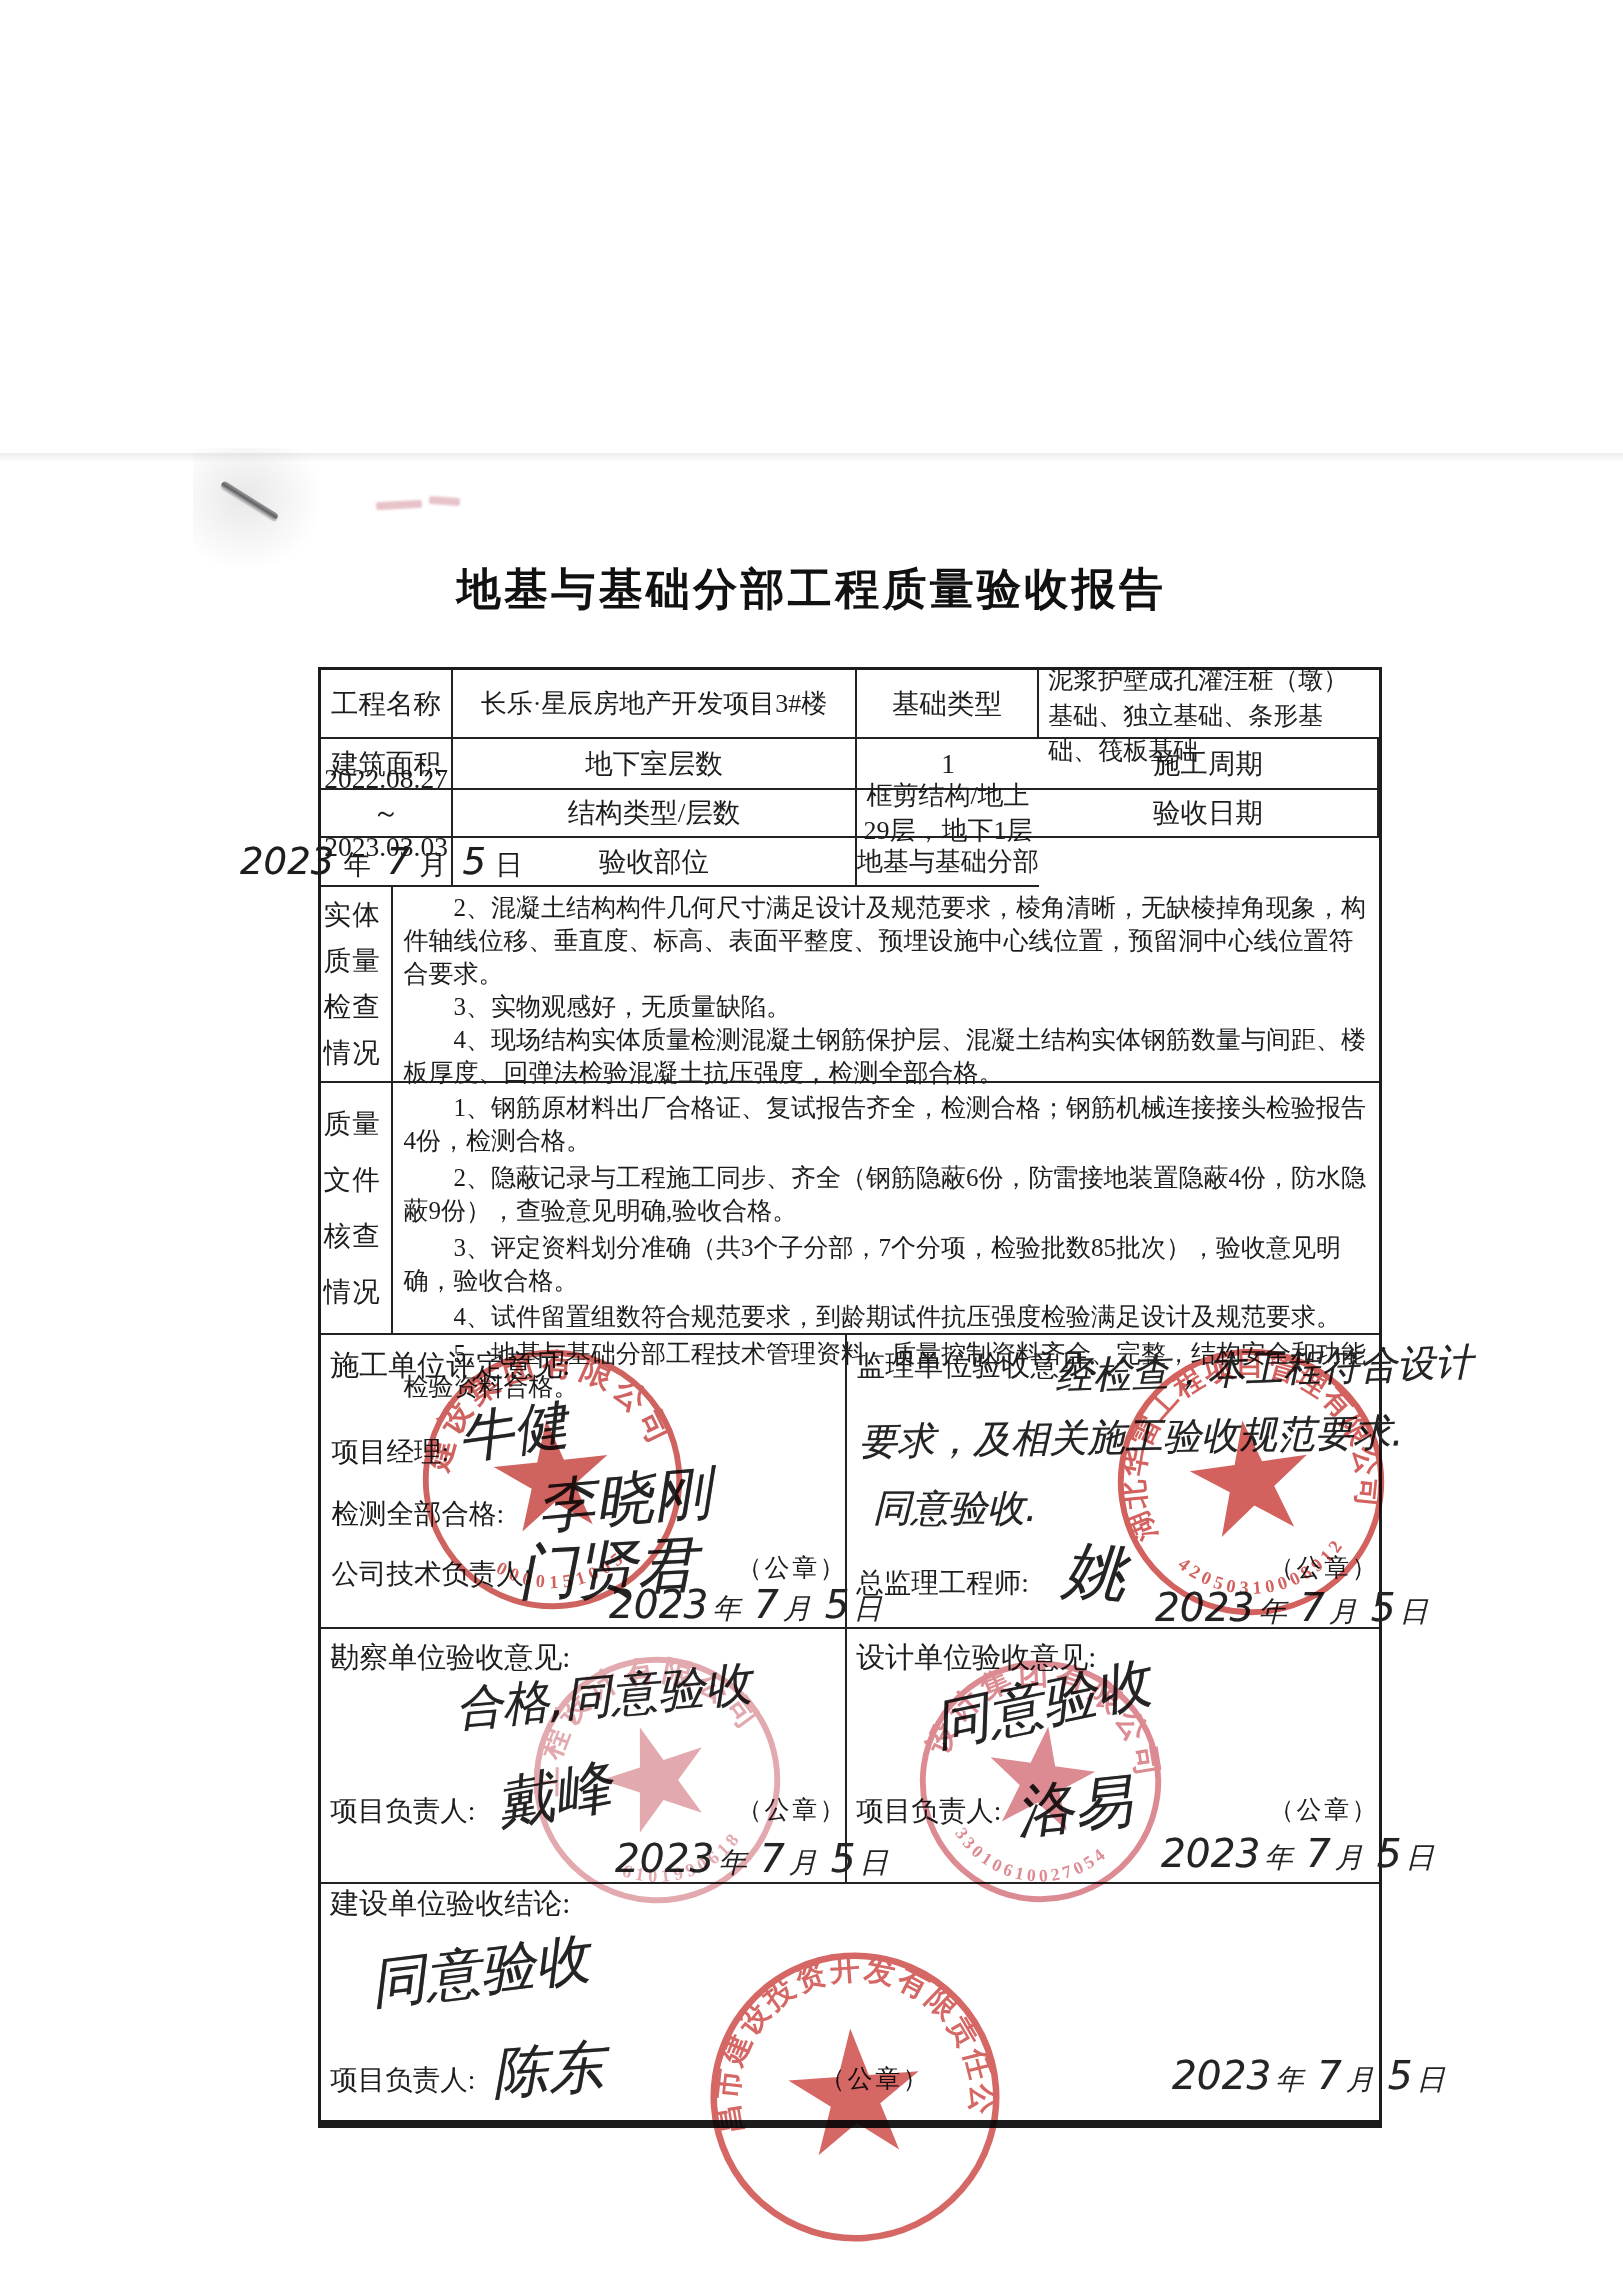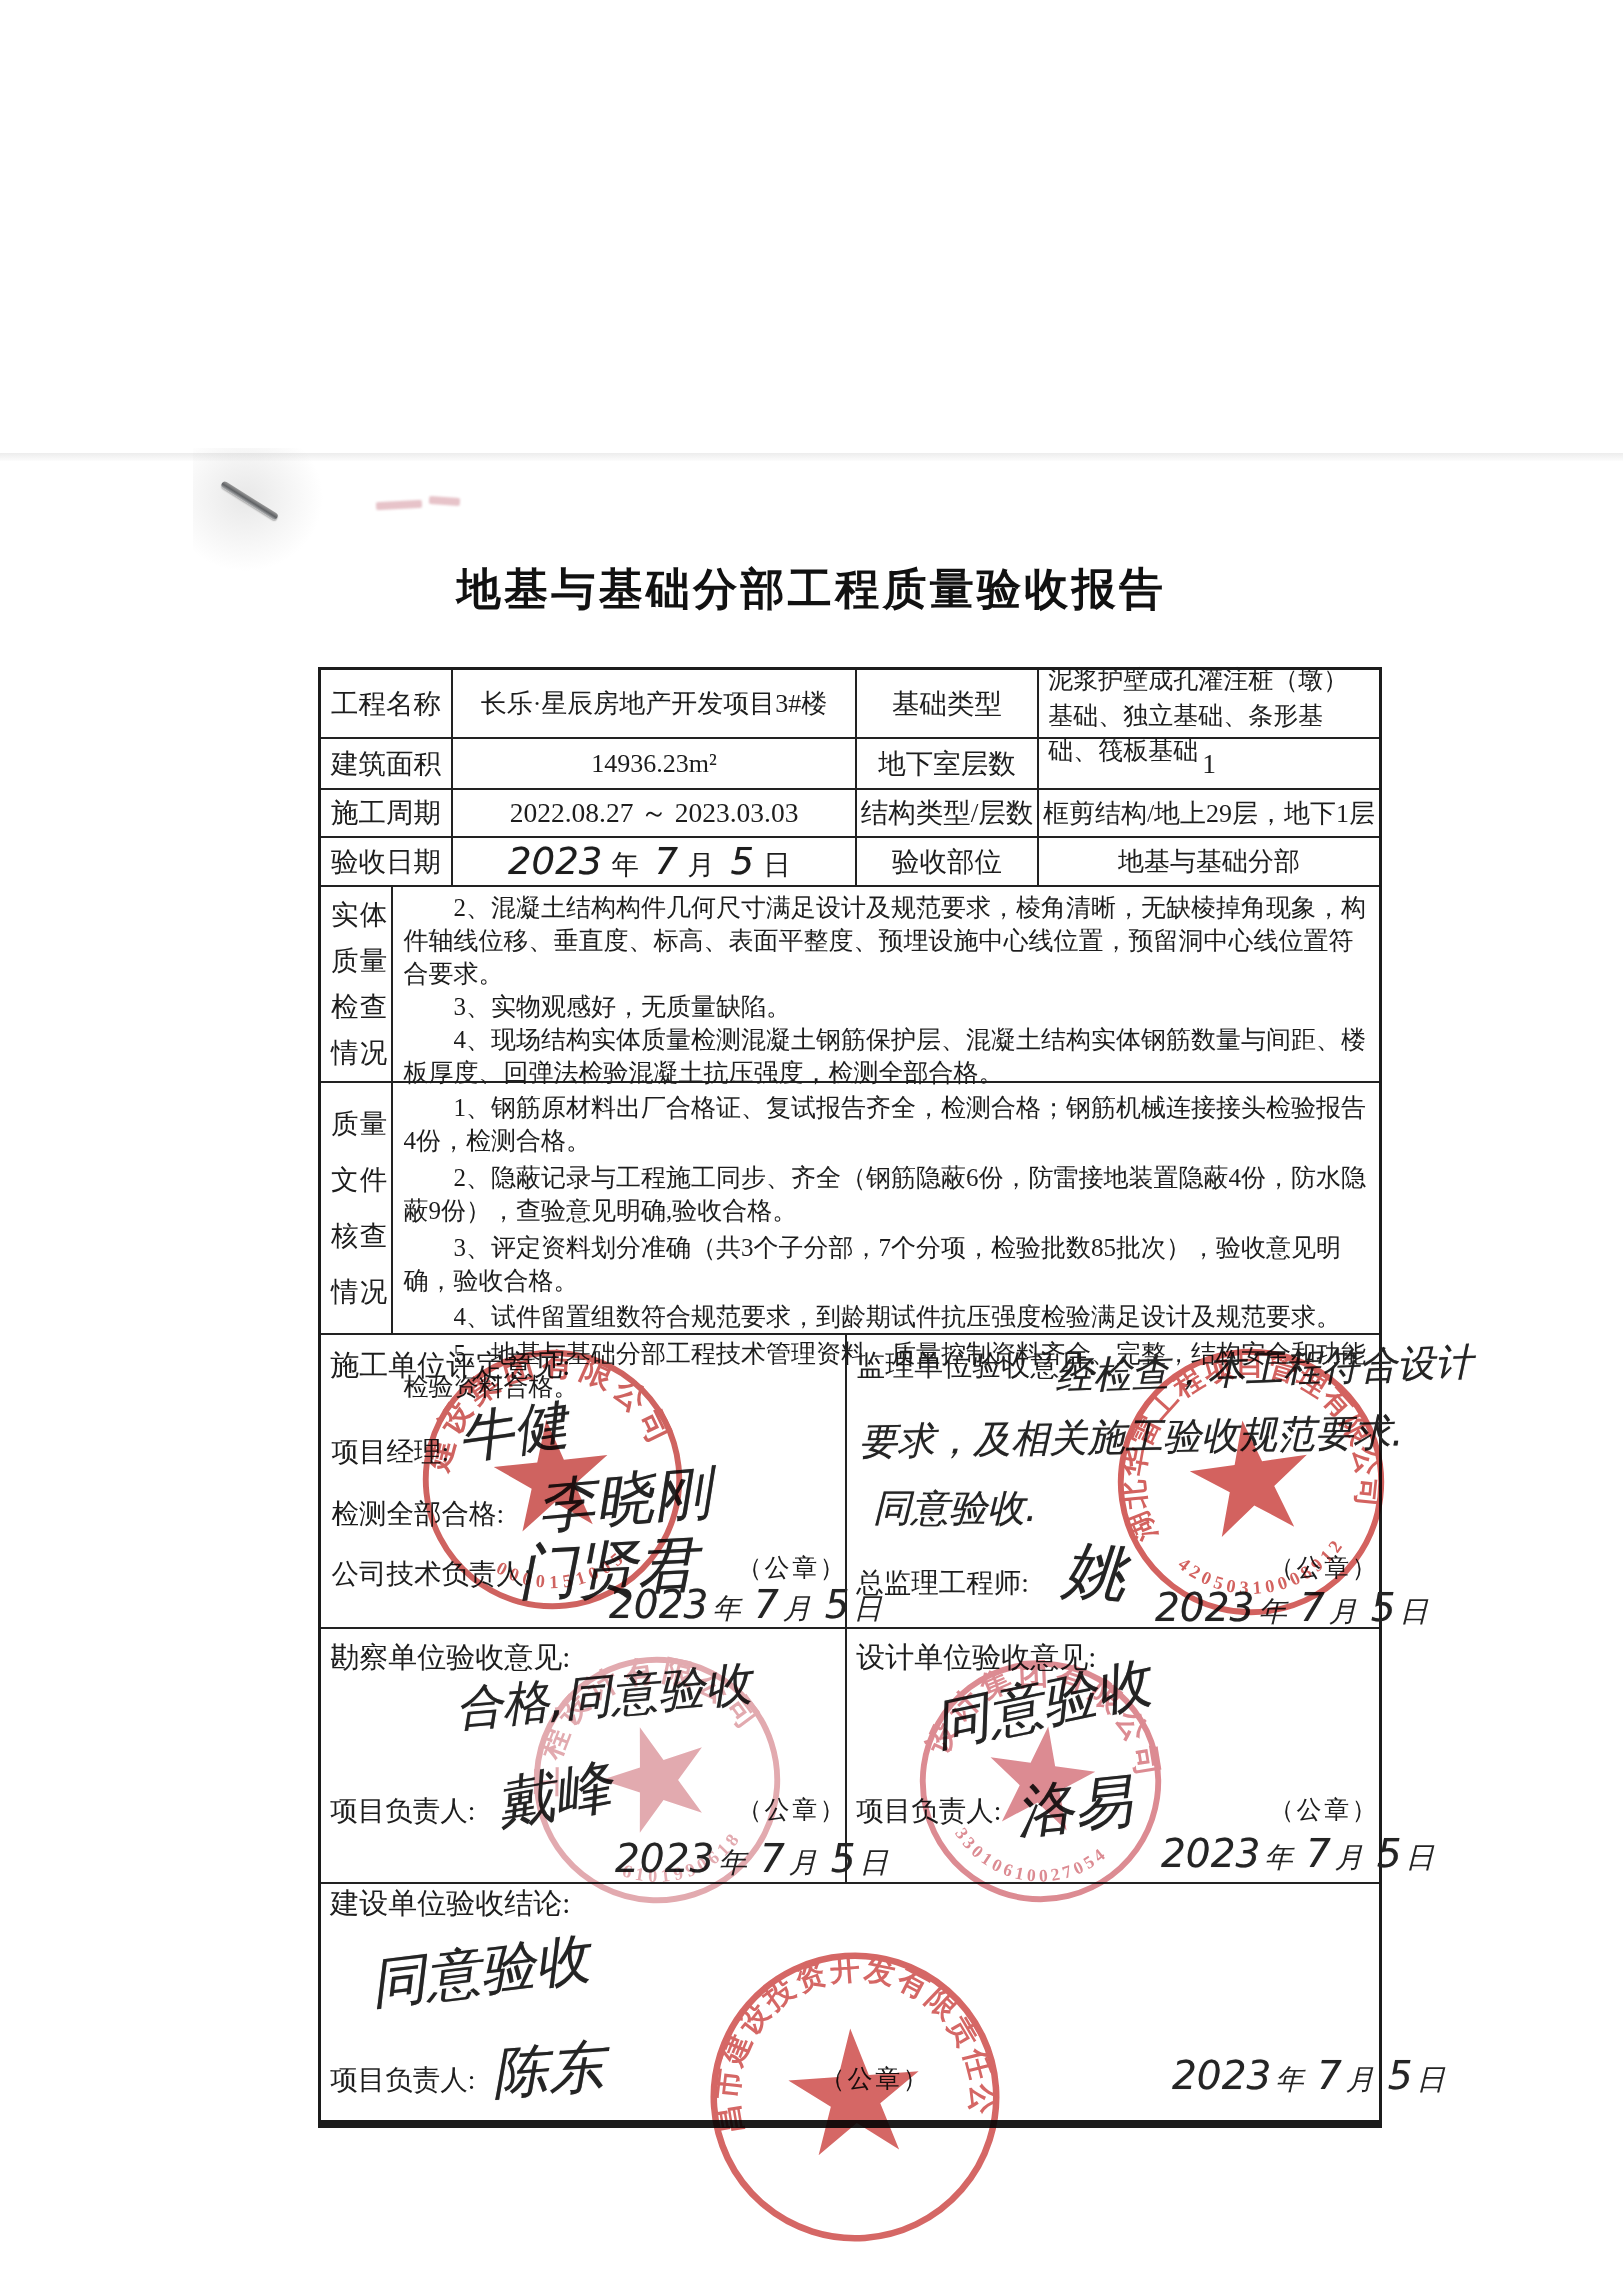--- a/index.html
+++ b/index.html
@@ -27,21 +27,21 @@
 
   .info-grid{display:grid;grid-template-columns:132px 404px 182px 1fr;grid-template-rows:69px 51px 48px 49px;}
   .cell{border-right:2.6px solid #222;border-bottom:2.6px solid #222;display:flex;align-items:center;justify-content:center;
         font-size:27.5px;text-align:center;position:relative;}
   .cell.nr{border-right:none;}
   .cell.small{font-size:26px;}
   .cell.left{justify-content:flex-start;text-align:left;padding:0 9.2px;font-size:25px;line-height:1.42;margin-top:24px;}
 
   .block{display:flex;border-bottom:2.6px solid #222;}
   .vlabel{width:72px;border-right:2.6px solid #222;display:flex;align-items:center;justify-content:center;}
-  .vlabel > div{width:65px;word-break:break-all;text-align:right;font-size:27.5px;letter-spacing:1.3px;}
+  .vlabel > div{width:65px;word-break:break-all;text-align:left;font-size:27.5px;letter-spacing:1.3px;}
   .entity{height:196px;}
   .entity .vlabel > div{line-height:46px;}
   .quality{height:252px;}
   .quality .vlabel > div{line-height:56px;}
   .btext{flex:1;padding:3.9px 11.8px 0 10.5px;}
   .btext p{margin:0;font-size:25px;line-height:33px;text-indent:50px;}
   .quality .btext p{margin:3.9px 0;}
 
   .oprow{display:flex;border-bottom:2.6px solid #222;}
   .oprow .opcell{position:relative;}
@@ -85,21 +85,20 @@
 
   <div class="tbl">
 
     <div class="info-grid">
       <div class="cell">工程名称</div>
       <div class="cell small">长乐·星辰房地产开发项目3#楼</div>
       <div class="cell">基础类型</div>
       <div class="cell nr left">泥浆护壁成孔灌注桩（墩）基础、独立基础、条形基础、筏板基础</div>
 
       <div class="cell">建筑面积</div>
-      <div class="cell small">14936.23m²</div>
       <div class="cell">地下室层数</div>
       <div class="cell nr">1</div>
 
       <div class="cell">施工周期</div>
       <div class="cell">2022.08.27 ～ 2023.03.03</div>
       <div class="cell">结构类型/层数</div>
       <div class="cell nr small">框剪结构/地上29层，地下1层</div>
 
       <div class="cell">验收日期</div>
       <div class="cell">

